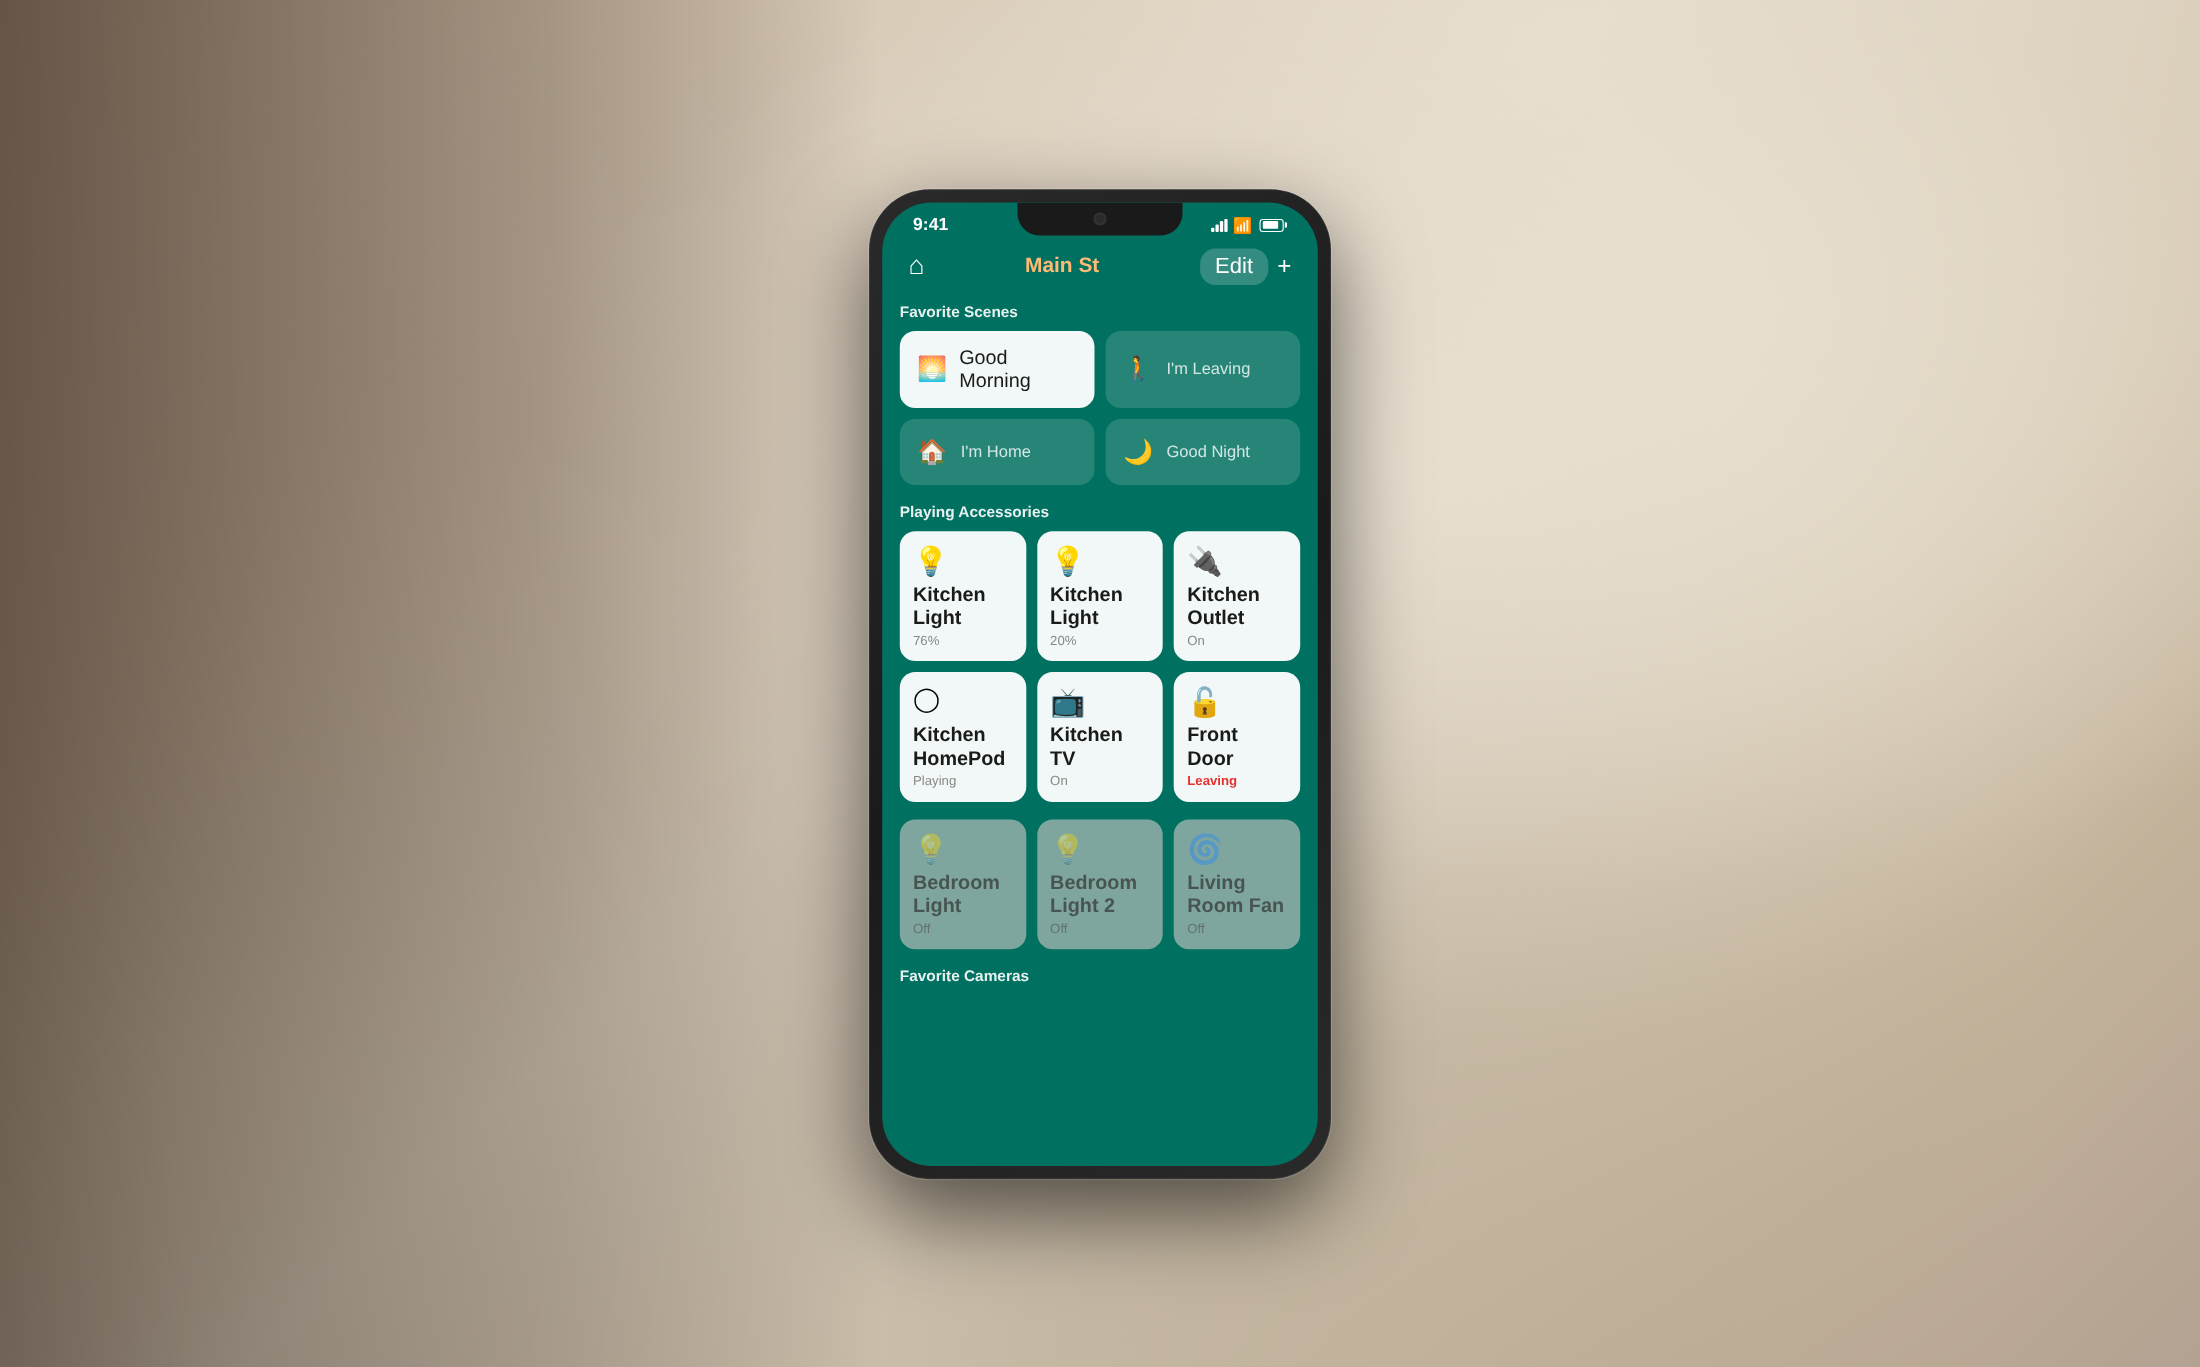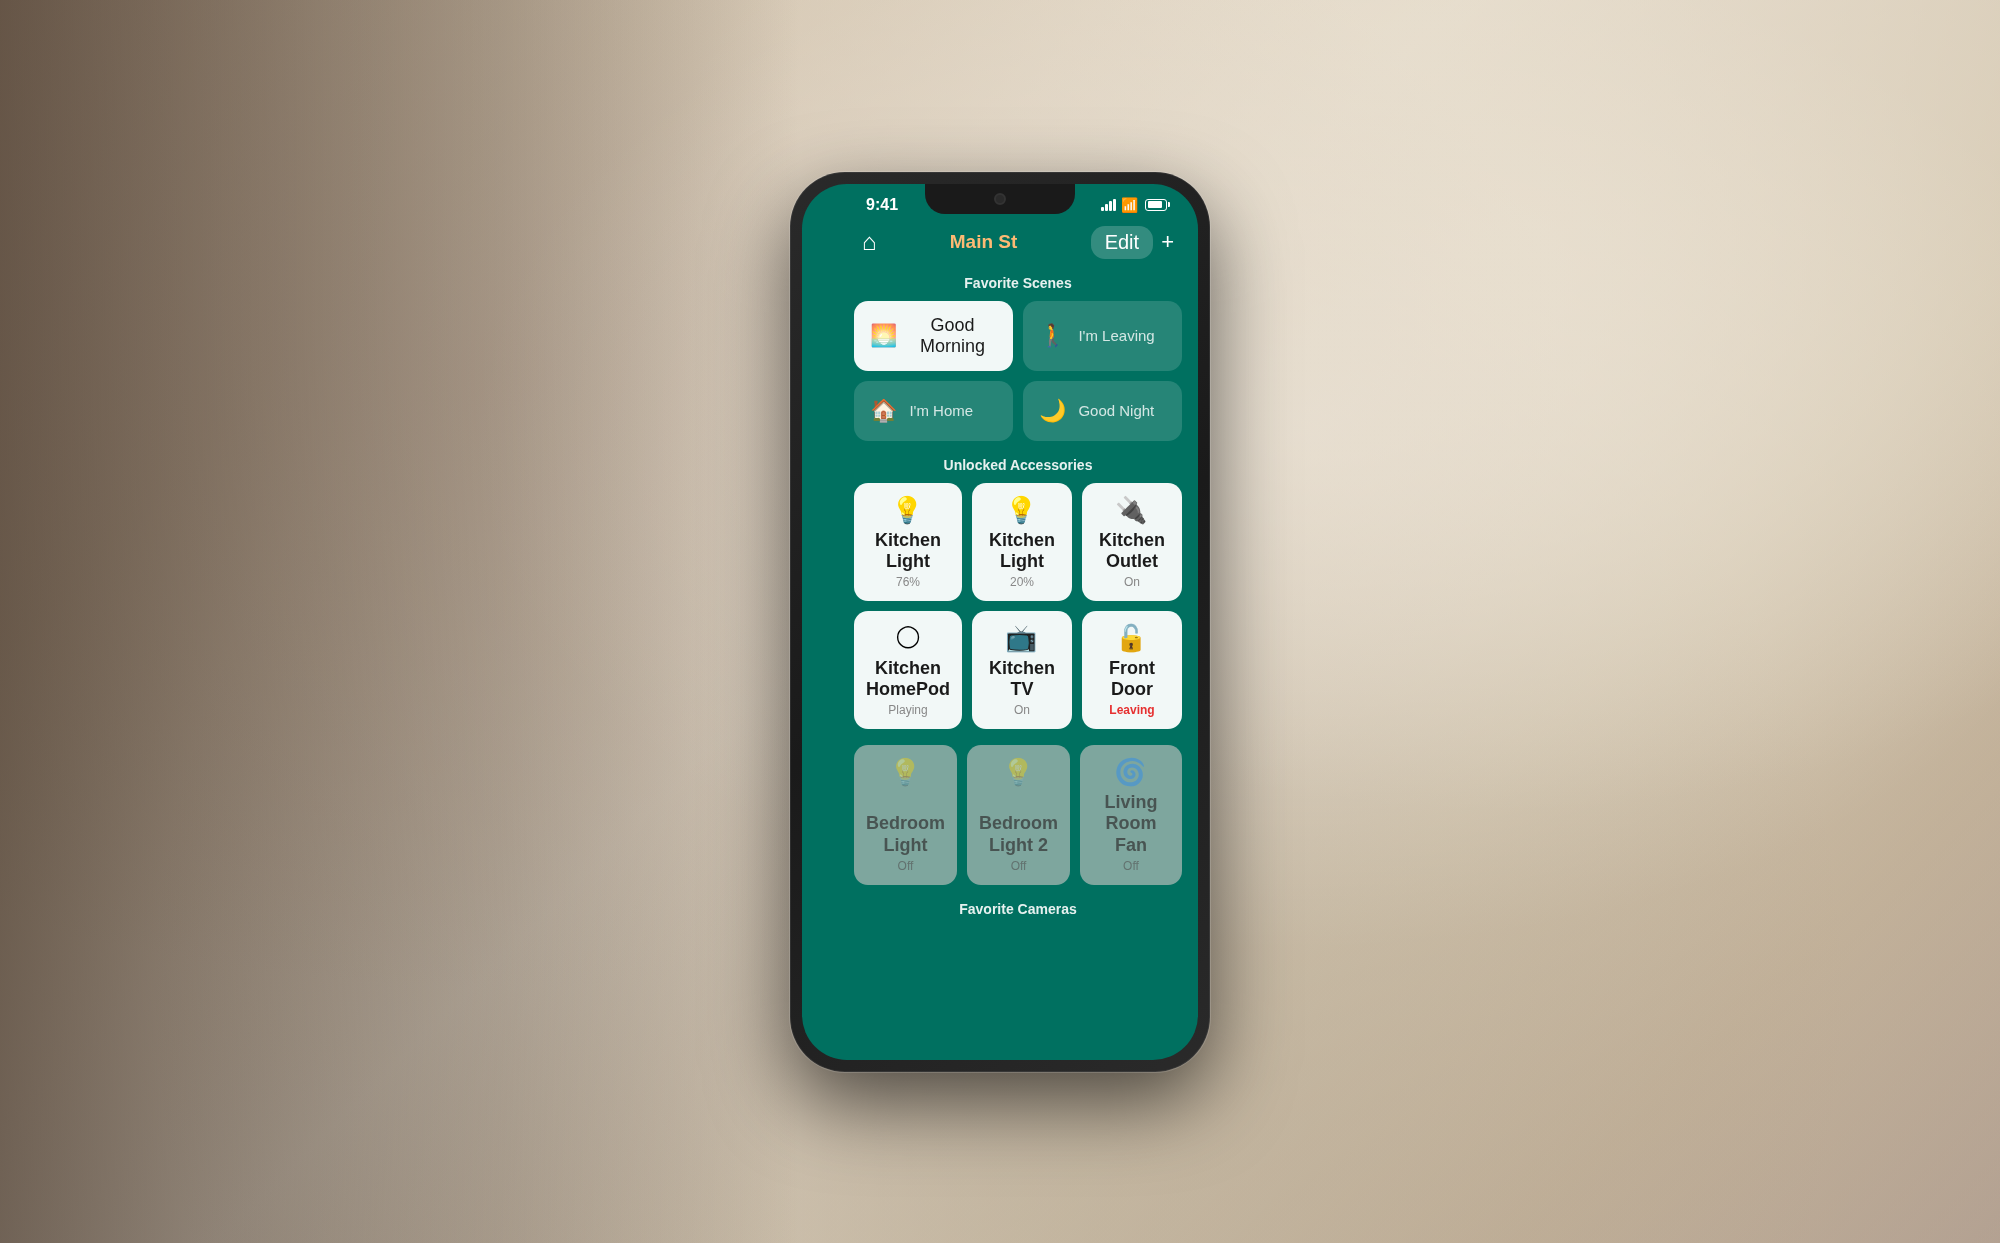--- a/index.html
+++ b/index.html
@@ -65,21 +65,20 @@
 
     .phone-inner {
       position: absolute;
       top: 12px;
       left: 12px;
       right: 12px;
       bottom: 12px;
       background: #007060;
       border-radius: 45px;
       overflow: hidden;
-      padding-left: 36px;
     }
 
     
     .notch {
       position: absolute;
       top: 0;
       left: 50%;
       transform: translateX(-50%);
       width: 150px;
       height: 30px;
@@ -166,21 +165,20 @@
       border: none;
       cursor: pointer;
       font-weight: 300;
     }
 
     
     .scroll-content {
       padding: 0 16px;
       overflow-y: auto;
       height: calc(100% - 100px);
-      text-align: center;
     }
 
     .section-title {
       color: rgba(255,255,255,0.9);
       font-size: 14px;
       font-weight: 600;
       margin-bottom: 10px;
       margin-top: 4px;
     }
 
@@ -404,21 +402,21 @@
             <span class="scene-label">I'm Home</span>
           </div>
 
           <div class="scene-card">
             <span class="scene-icon">🌙</span>
             <span class="scene-label">Good Night</span>
           </div>
 
         </div>
 
-        <div class="section-title">Unlocked Accessories</div>
+        <div class="section-title">Playing Accessories</div>
         <div class="accessories-grid">
 
           <div class="accessory-card">
             <div class="accessory-icon">💡</div>
             <div>
               <div class="accessory-name">Kitchen Light</div>
               <div class="accessory-status">76%</div>
             </div>
           </div>
 

